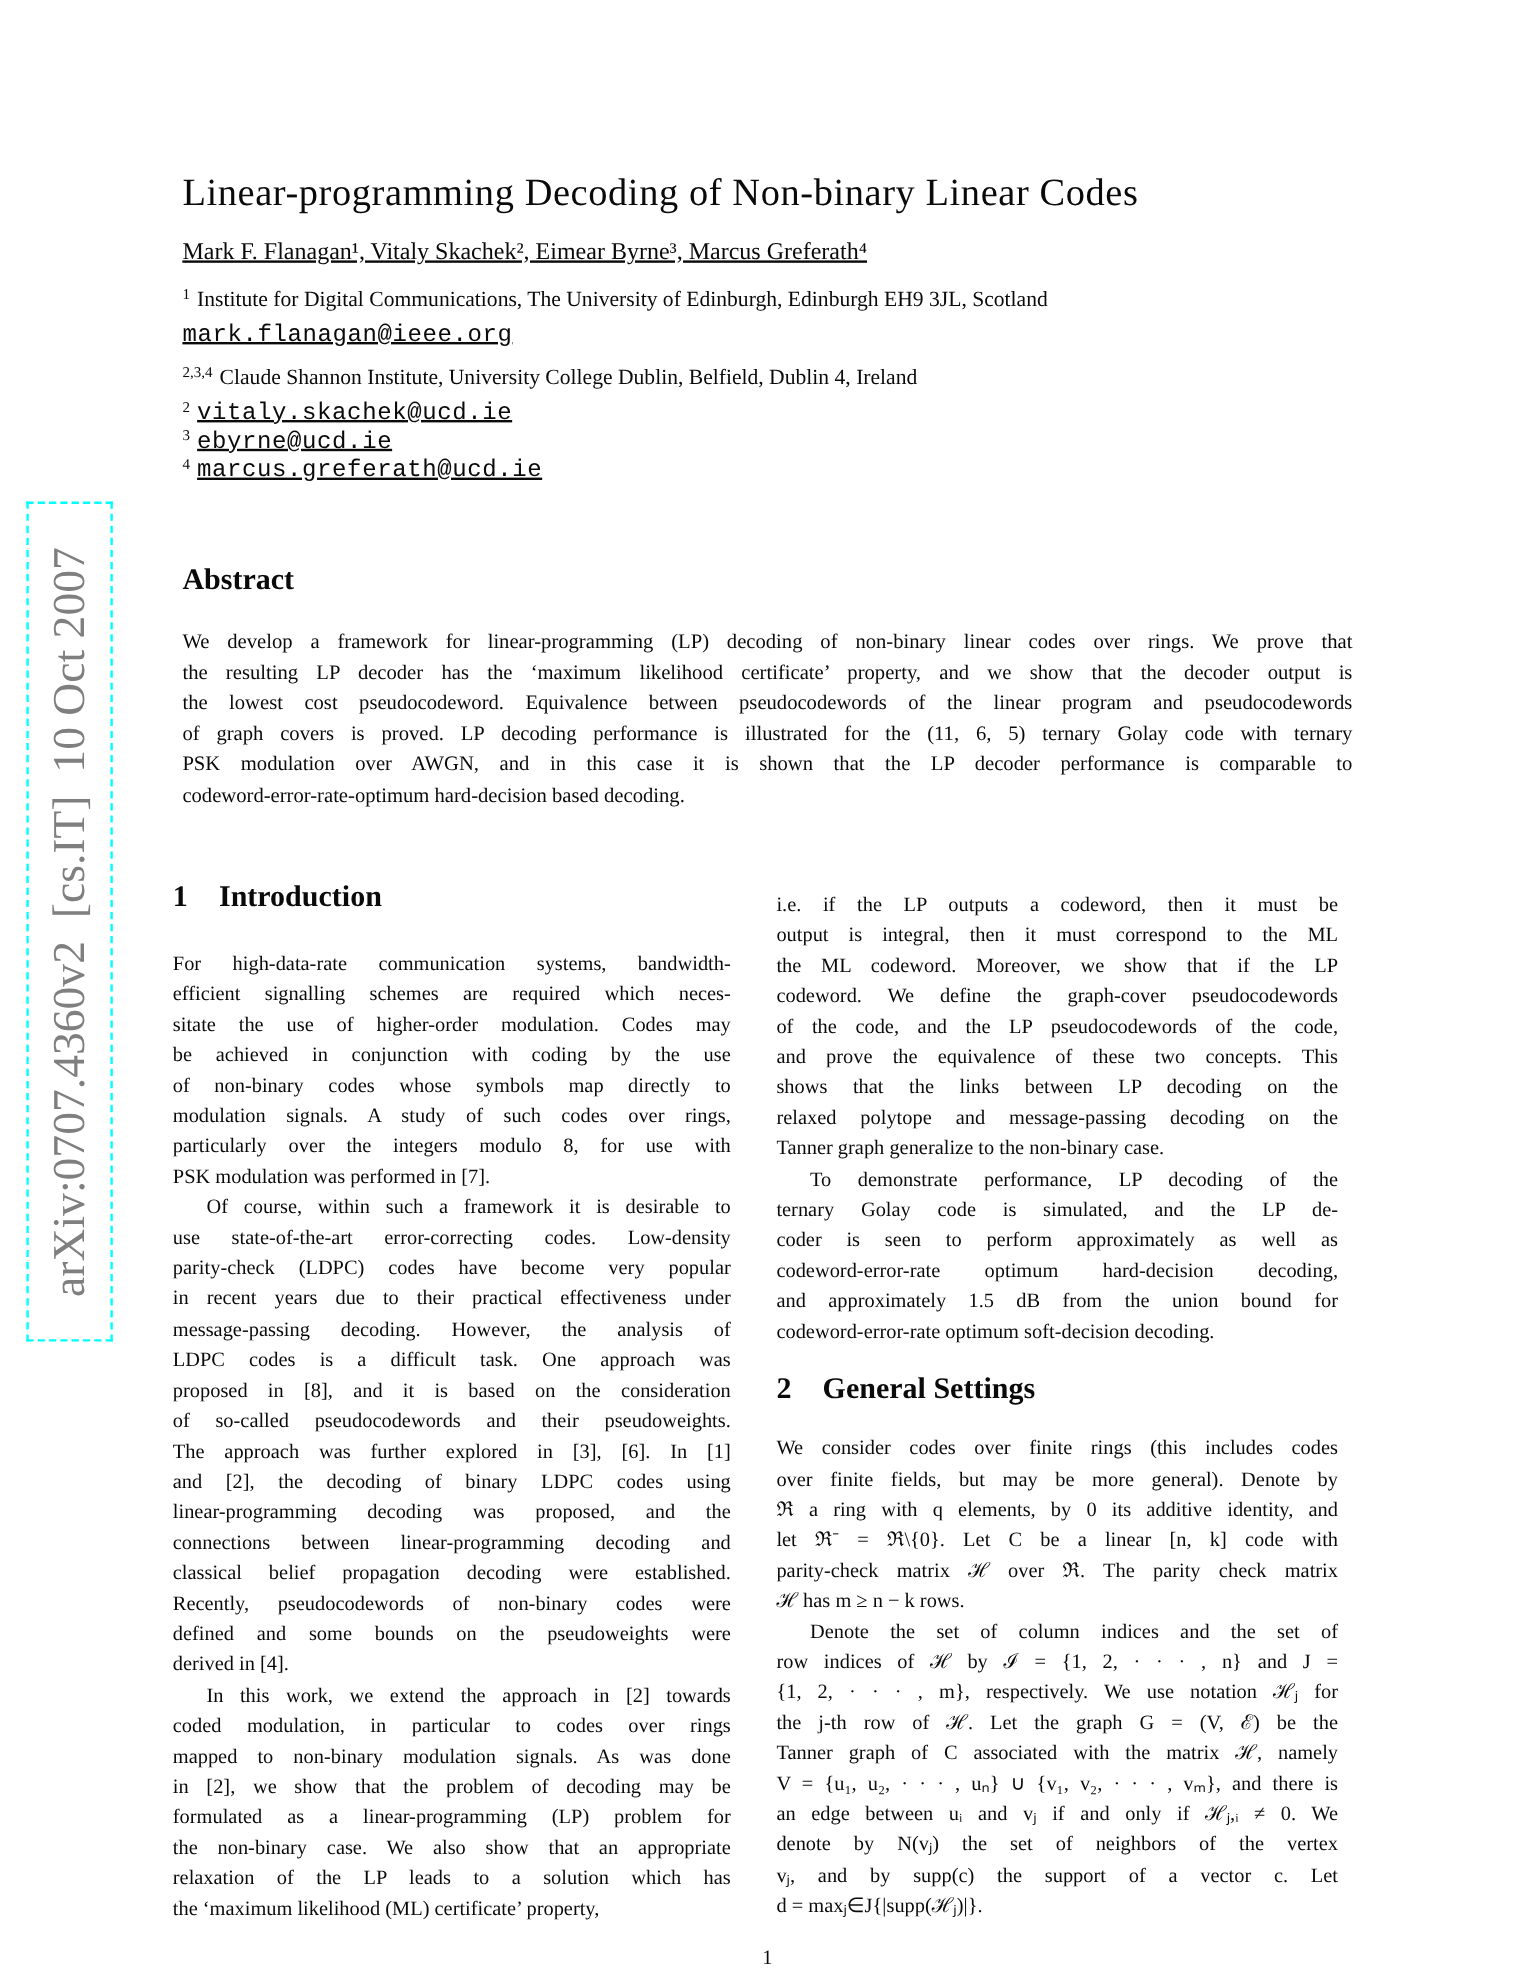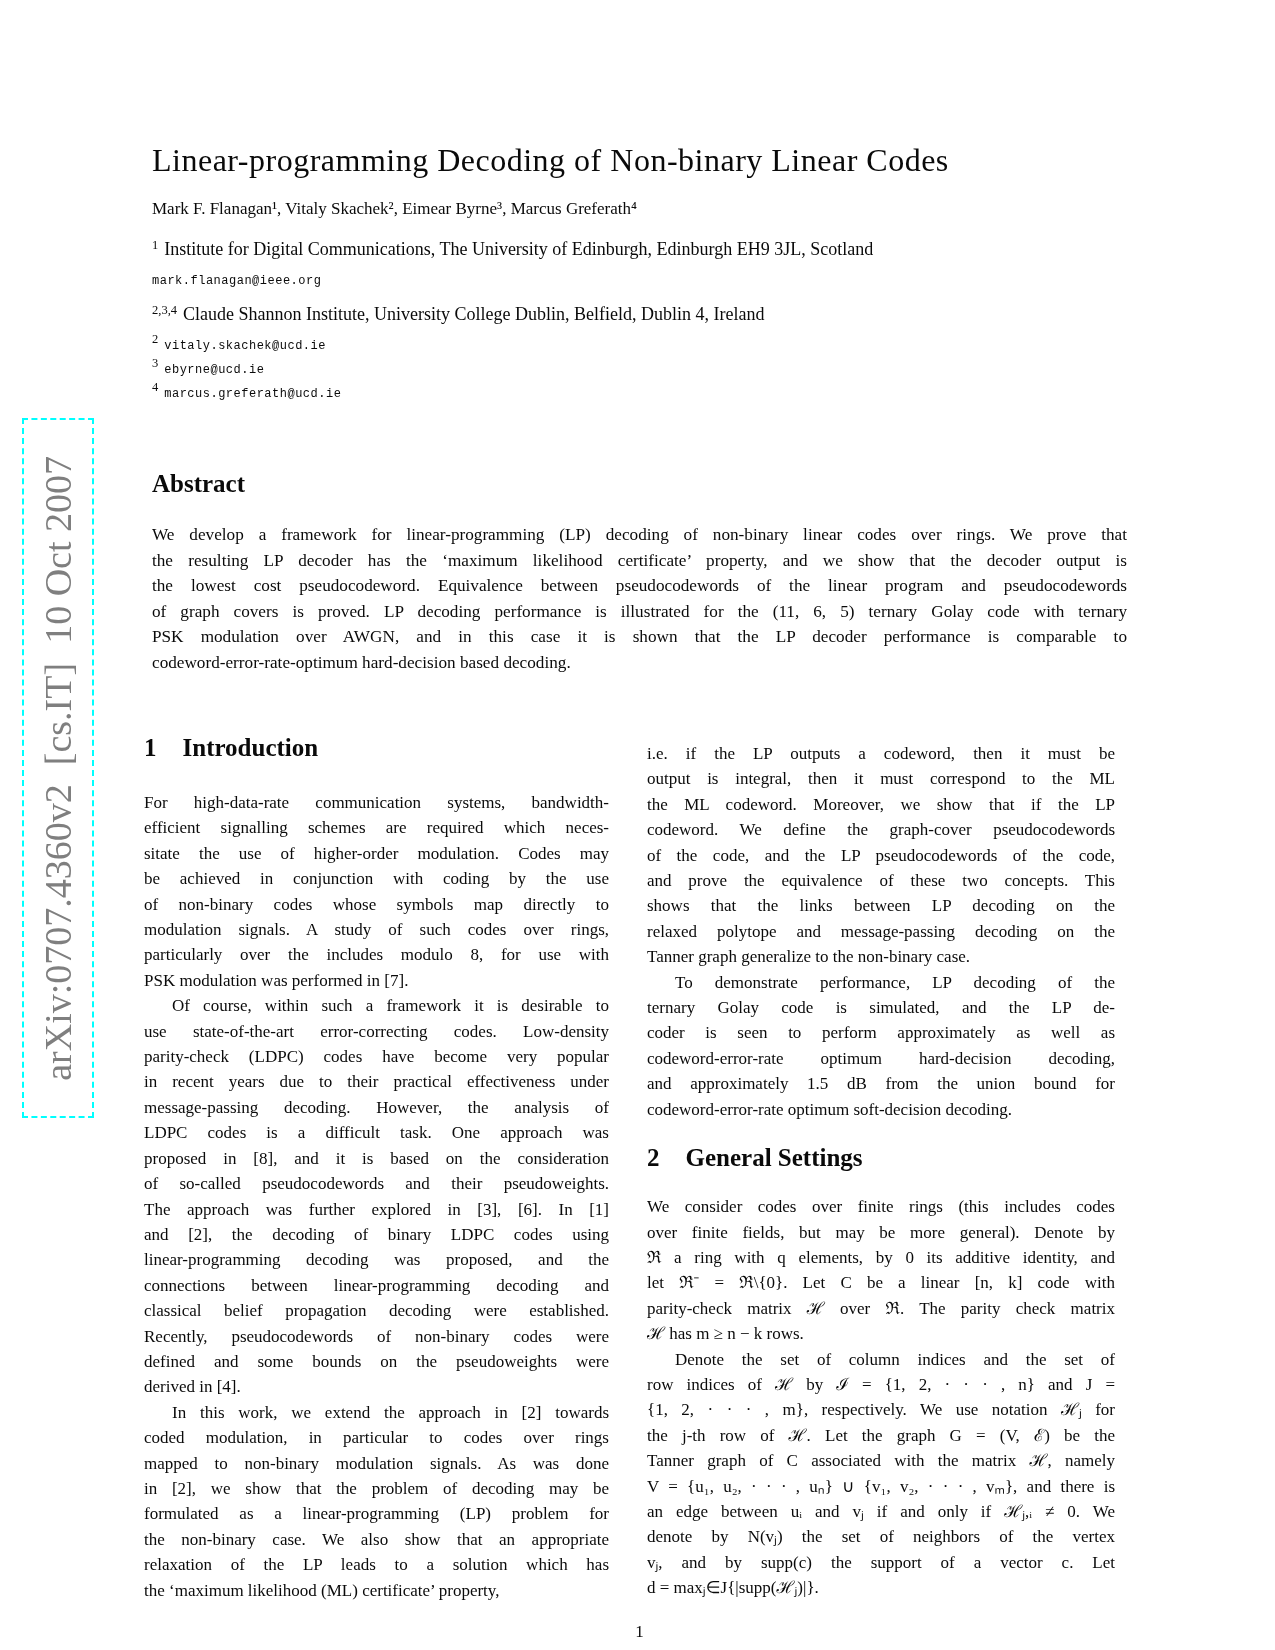--- a/index.html
+++ b/index.html
@@ -16,24 +16,24 @@
   }
   .wm-text {
     writing-mode:vertical-rl; transform:rotate(180deg);
     font-size:38px; color:#7f7f7f; white-space:pre; line-height:1;
     font-family:"Liberation Serif", serif;
   }
   
   .content { position:absolute; left:140px; top:0; width:975px; }
   .abs { position:absolute; left:12px; }
   .title { top:142px; font-size:32px; letter-spacing:0.5px; white-space:nowrap; }
-  .authors { top:199px; font-size:17px; }
+  .authors { top:199px; font-size:20px;text-decoration:underline; }
   .byline { font-size:18px; }
   .sup { font-size:12.5px; position:relative; top:-6px; margin-right:6px; }
-  .mono { font-family:"Liberation Mono", monospace; font-size:12px; letter-spacing:0.5px; }
+  .mono { font-family:"Liberation Mono", monospace; font-size:20px; letter-spacing:0.5px;text-decoration:underline; }
   .affil1 { top:239px; }
   .email1 { top:268px; }
   .affil2 { top:304px; }
   .email2 { top:333px;text-align:center; }
   .email3 { top:357px; }
   .email4 { top:381px; }
   .abstract-h { top:470px; font-size:25px; font-weight:bold; }
   .abstract-body { top:522px; width:975px; }
   .abstract-body .line { line-height:25.5px; font-size:17.2px; }
   
@@ -99,21 +99,21 @@
       <div class="sec-heading">
         <span class="sec-num">1</span><span class="sec-title">Introduction</span>
       </div>
       <div class="para">
           <div class="line">For high-data-rate communication systems, bandwidth-</div>
           <div class="line">efficient signalling schemes are required which neces-</div>
           <div class="line">sitate the use of higher-order modulation. Codes may</div>
           <div class="line">be achieved in conjunction with coding by the use</div>
           <div class="line">of non-binary codes whose symbols map directly to</div>
           <div class="line">modulation signals. A study of such codes over rings,</div>
-          <div class="line">particularly over the includes modulo 8, for use with</div>
+          <div class="line">particularly over the integers modulo 8, for use with</div>
           <div class="line last">PSK modulation was performed in [7].</div>
         </div>
       <div class="para indent">
           <div class="line">Of course, within such a framework it is desirable to</div>
           <div class="line">use state-of-the-art error-correcting codes. Low-density</div>
           <div class="line">parity-check (LDPC) codes have become very popular</div>
           <div class="line">in recent years due to their practical effectiveness under</div>
           <div class="line">message-passing decoding. However, the analysis of</div>
           <div class="line">LDPC codes is a difficult task. One approach was</div>
           <div class="line">proposed in [8], and it is based on the consideration</div>

